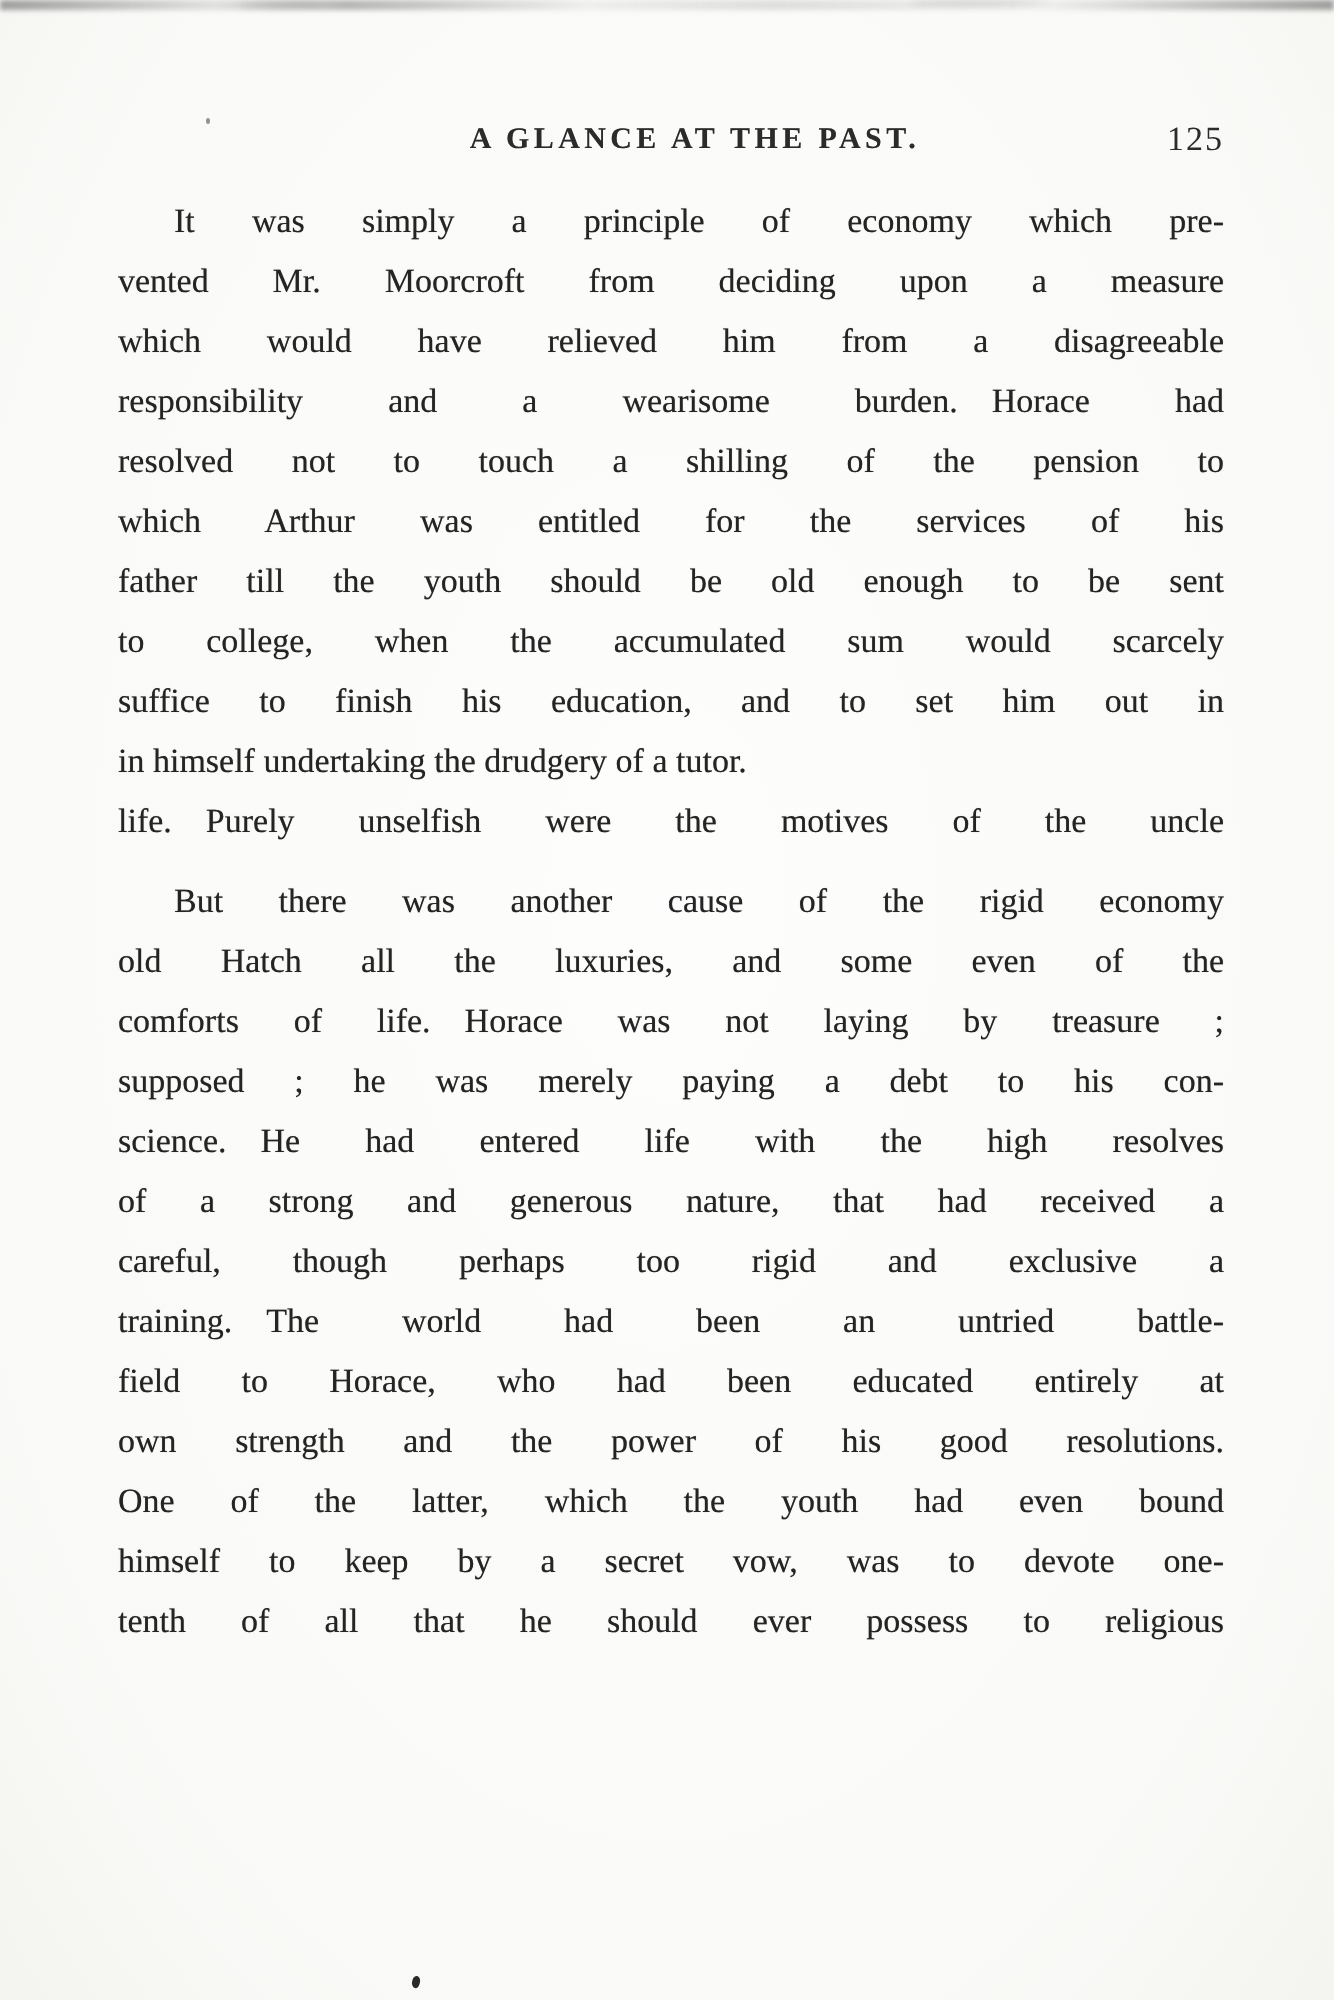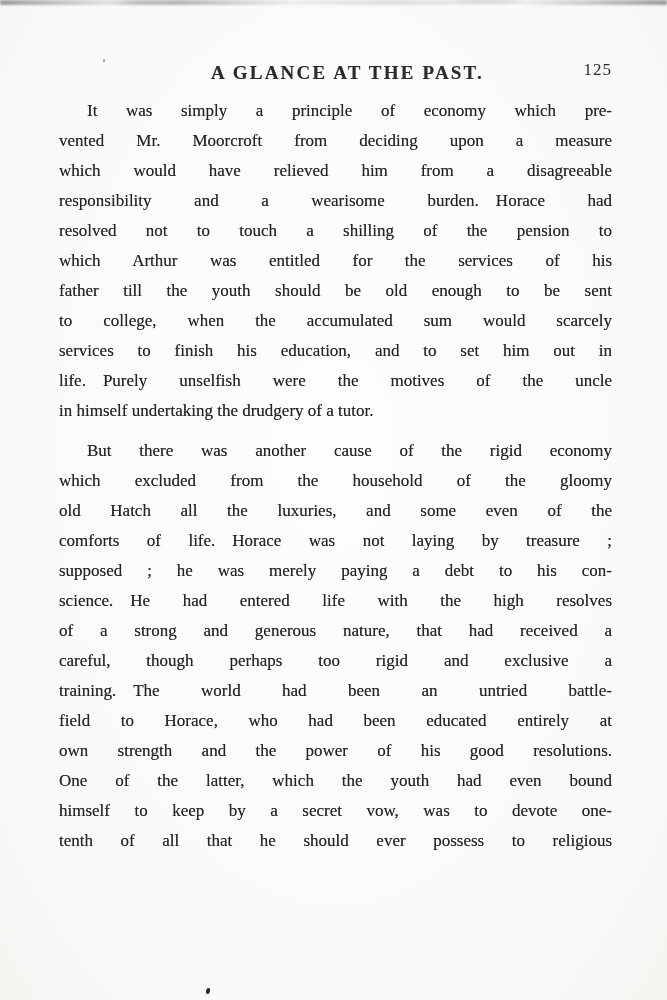--- a/index.html
+++ b/index.html
@@ -63,21 +63,21 @@
     position: absolute;
     top: 62px;
     left: 59px;
     width: 553px;
     height: 18px;
   }
   .running-title {
     display: block;
     text-align: center;
     padding-left: 24px;
-    font-size: 19px;
+    font-size: 15px;
     font-weight: 700;
     letter-spacing: 2.2px;
     color: #2b2b2b;
     text-shadow: 0 0 0.3px rgba(0,0,0,0.35);
   }
   .page-number {
     position: absolute;
     right: 0;
     top: -2px;
     font-size: 17px;
@@ -125,28 +125,27 @@
 
     <div class="paragraph">
       <div class="line first">It was simply a principle of economy which pre-</div>
       <div class="line">vented Mr. Moorcroft from deciding upon a measure</div>
       <div class="line">which would have relieved him from a disagreeable</div>
       <div class="line">responsibility and a wearisome burden. Horace had</div>
       <div class="line">resolved not to touch a shilling of the pension to</div>
       <div class="line">which Arthur was entitled for the services of his</div>
       <div class="line">father till the youth should be old enough to be sent</div>
       <div class="line">to college, when the accumulated sum would scarcely</div>
-      <div class="line">services to finish his education, and to set him out in</div>
+      <div class="line">suffice to finish his education, and to set him out in</div>
+      <div class="line lastline">in himself undertaking the drudgery of a tutor.</div>
       <div class="line">life. Purely unselfish were the motives of the uncle</div>
-      <div class="line lastline">in himself undertaking the drudgery of a tutor.</div>
     </div>
 
     <div class="paragraph">
       <div class="line first">But there was another cause of the rigid economy</div>
-      <div class="line">which excluded from the household of the gloomy</div>
       <div class="line">old Hatch all the luxuries, and some even of the</div>
       <div class="line">comforts of life. Horace was not laying by treasure ;</div>
       <div class="line">supposed ; he was merely paying a debt to his con-</div>
       <div class="line">science. He had entered life with the high resolves</div>
       <div class="line">of a strong and generous nature, that had received a</div>
       <div class="line">careful, though perhaps too rigid and exclusive a</div>
       <div class="line">training. The world had been an untried battle-</div>
       <div class="line">field to Horace, who had been educated entirely at</div>
       <div class="line">own strength and the power of his good resolutions.</div>
       <div class="line">One of the latter, which the youth had even bound</div>

